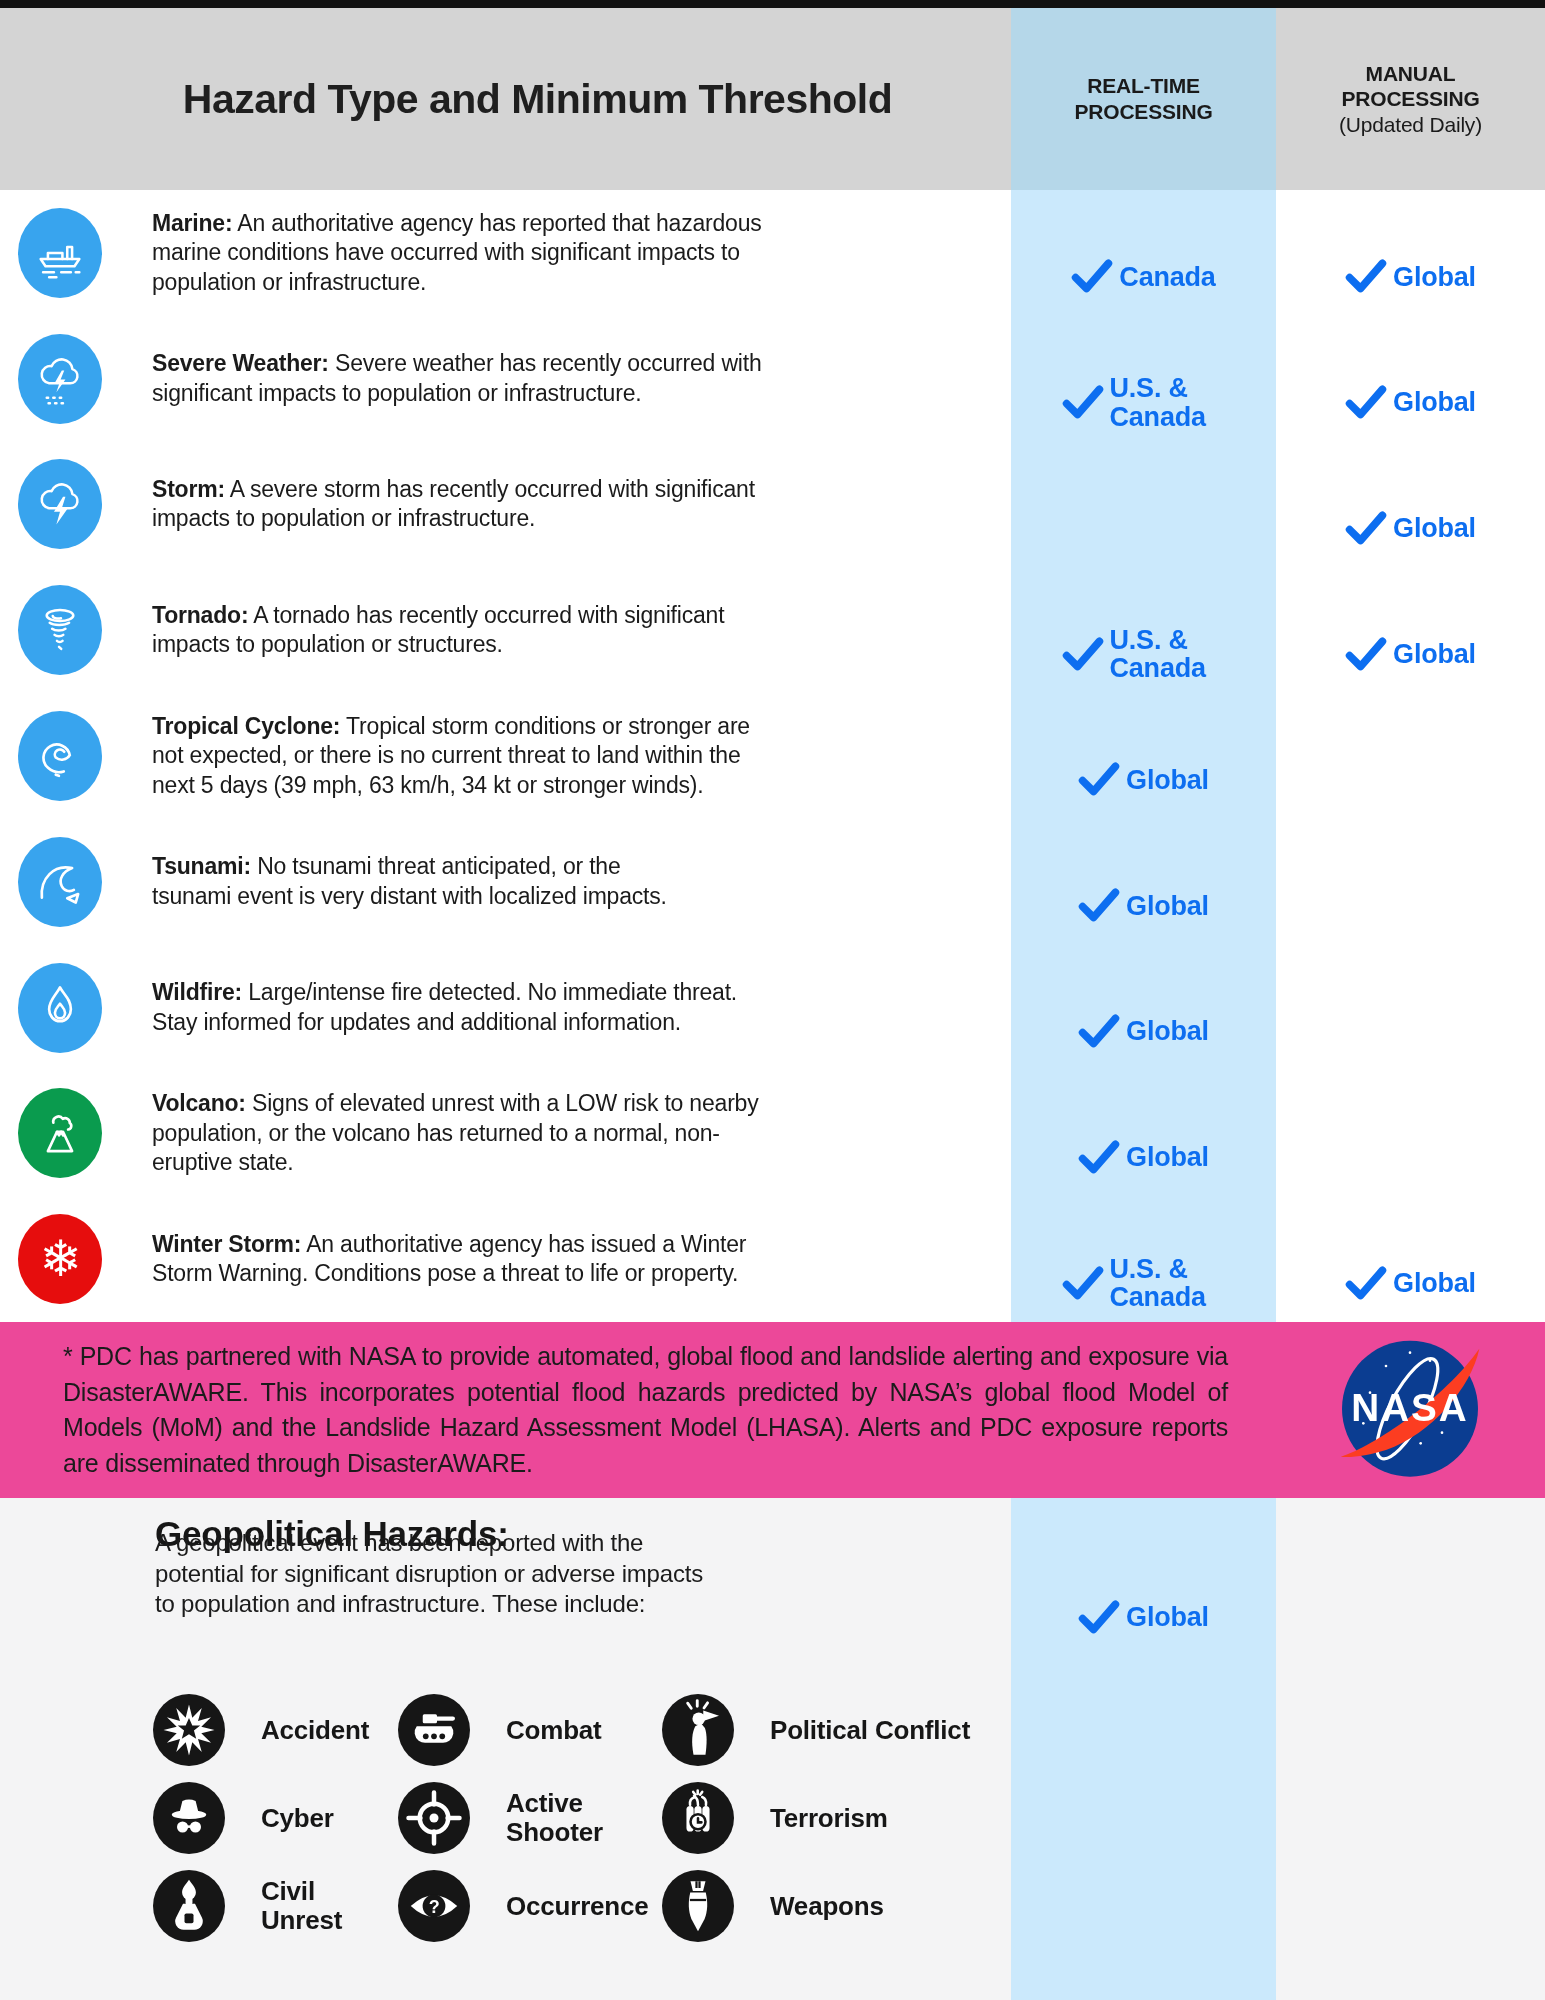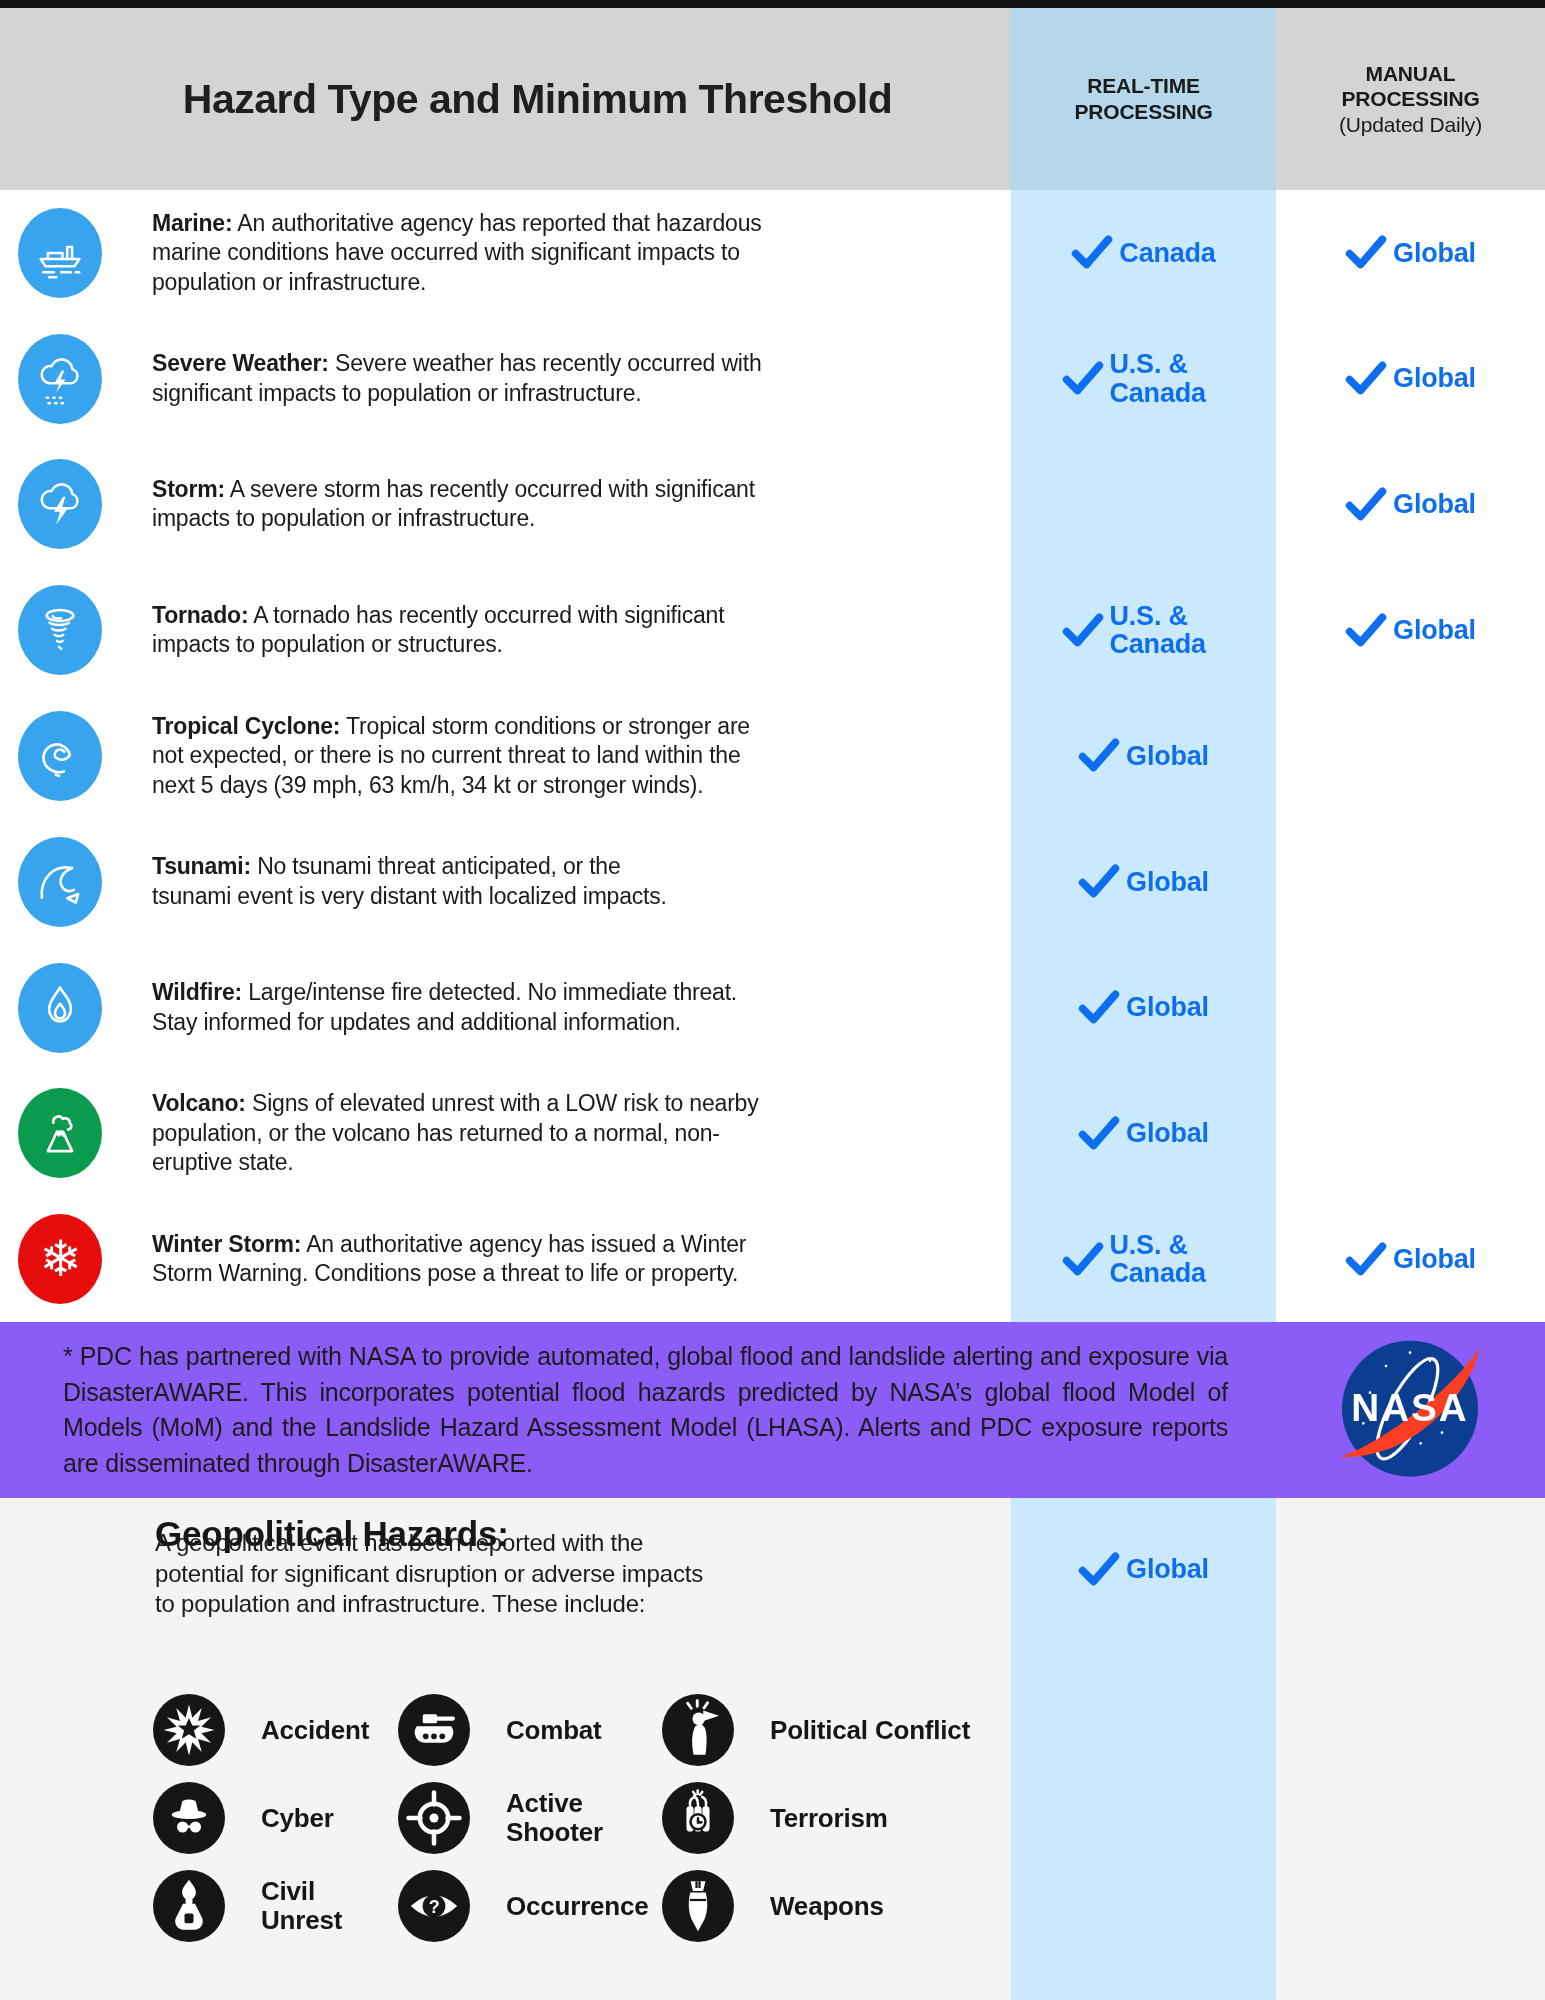--- a/index.html
+++ b/index.html
@@ -9,21 +9,21 @@
     background:#ffffff; overflow:hidden;
     font-family:"Liberation Sans", sans-serif; color:#1b1b1b;
     letter-spacing:-0.2px;
   }
   
   .geo-bg   { position:absolute; left:0; top:1497px; width:1545px; height:503px; background:#f4f4f5; }
   .rt-band  { position:absolute; left:1011px; top:0; width:265px; height:2000px; background:#cbe9fc; }
   .hdr-bg   { position:absolute; left:0; top:0; width:1545px; height:190px; background:#d4d4d4; }
   .hdr-bg .hdr-rt-seg { position:absolute; left:1011px; top:0; width:265px; height:190px; background:#b5d7e9; }
   .topbar   { position:absolute; left:0; top:0; width:1545px; height:8px; background:#111; z-index:6; }
-  .nasa-band{ position:absolute; left:0; top:1322px; width:1545px; height:176px; background:#8b5cf6; z-index:3; }
+  .nasa-band{ position:absolute; left:0; top:1322px; width:1545px; height:176px; background:#ec4899; z-index:3; }
 
   
   .header { position:absolute; left:0; top:8px; width:1545px; height:182px; z-index:4;
             display:grid; grid-template-columns:1011px 265px 269px; align-items:center; }
   .title  { text-align:center; padding:0 26px 0 90px; font-size:41px; font-weight:bold; color:#1f1f1f; letter-spacing:-0.5px; }
   .colhead { text-align:center; font-weight:bold; font-size:21px; line-height:1.22; color:#1a1a1a; padding:0 28px; }
   .colhead .sub { font-weight:normal; }
 
   
   .rows { position:absolute; left:0; top:190px; width:1545px; height:1132px; z-index:4;
@@ -36,21 +36,21 @@
   .c-blue  { background:#38a4ee; }
   .c-green { background:#0a9b4e; }
   .c-red   { background:#e60d0d; }
   .rowtext { font-size:23px; line-height:1.28; max-width:780px; }
   .rowtext .lbl  { font-weight:bold; }
   .rowtext .desc { white-space:pre-line; }
   .snowglyph { font-family:"DejaVu Sans", sans-serif; font-size:50px; color:#fff; line-height:1; }
 
   
   .chkcell  { display:flex; align-items:center; justify-content:center; }
-  .chkgroup { display:flex; align-items:center; gap:6px; }
+  .chkgroup { display:flex; align-items:center; gap:6px;margin-top:48px; }
   .check    { width:42px; height:35px; flex:0 0 auto; }
   .chk-label{ color:#0d6ef0; font-weight:bold; font-size:27px; line-height:1.05; max-width:116px; }
 
   
   .nasa-band { display:flex; align-items:center; }
   .nasa-text { margin-left:63px; width:1165px; font-size:25px; line-height:1.42;
                text-align:justify; color:#1b1b1b; }
   .nasa-logo { position:absolute; left:1330px; top:1336px; width:160px; height:148px; overflow:visible; z-index:4; }
 
   

